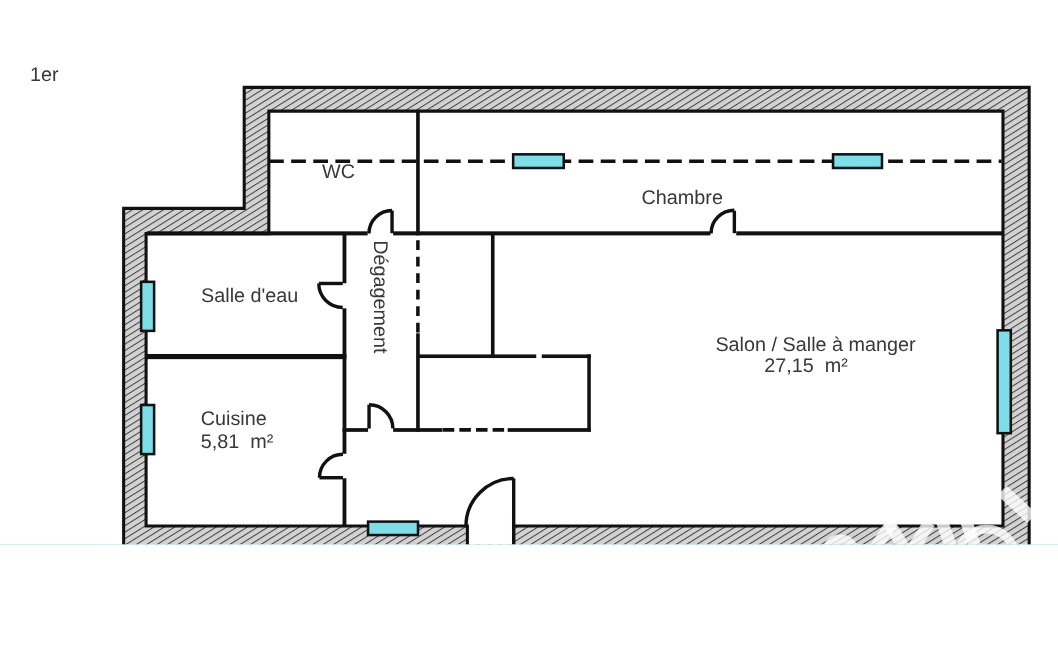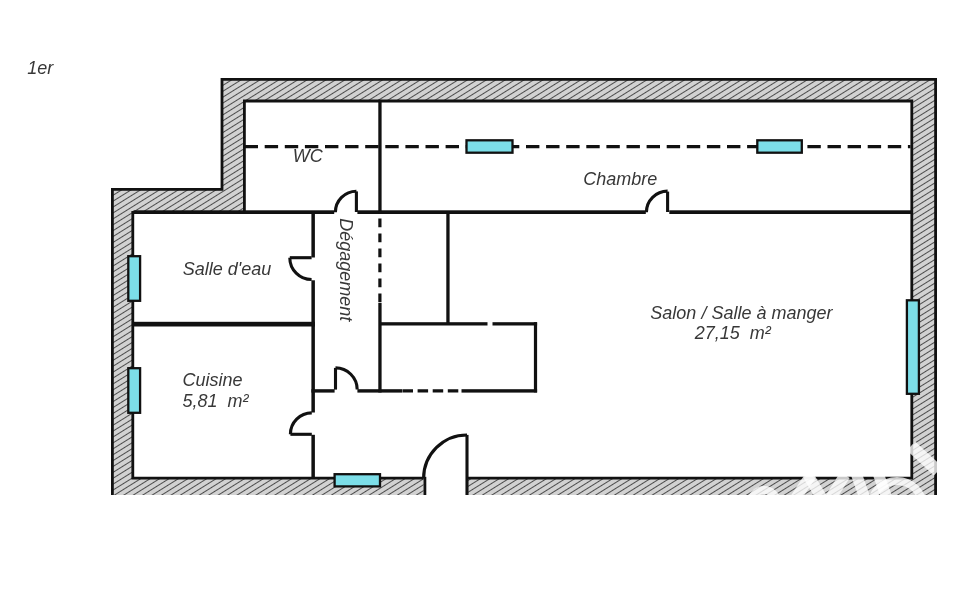--- a/index.html
+++ b/index.html
@@ -1,16 +1,16 @@
 <!DOCTYPE html>
 <html><head>
 <meta charset="utf-8">
 <style>
 html,body{margin:0;padding:0;background:#ffffff;}
-#stage{position:relative;width:962px;height:495px;background:#0ea5e9;overflow:hidden;font-style:italic;}
+#stage{position:relative;width:962px;height:495px;background:#0ea5e9;overflow:hidden;}
 text{font-family:"Liberation Sans", sans-serif;fill:#383838;}
 </style>
 </head>
 <body>
 <div id="stage">
 <svg width="962" height="600" viewBox="0 0 962 600" xmlns="http://www.w3.org/2000/svg">
 <defs>
 <pattern id="h" patternUnits="userSpaceOnUse" width="5.0" height="10" patternTransform="rotate(58)">
 <rect width="5.0" height="10" fill="#d2d2d2"></rect>
 <line x1="0" y1="-1" x2="0" y2="11" stroke="#3d3d3d" stroke-width="1.8"></line>

